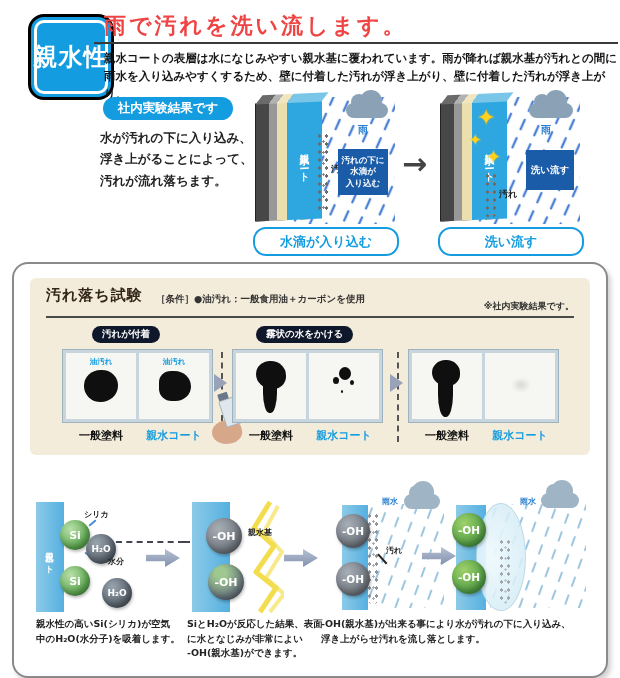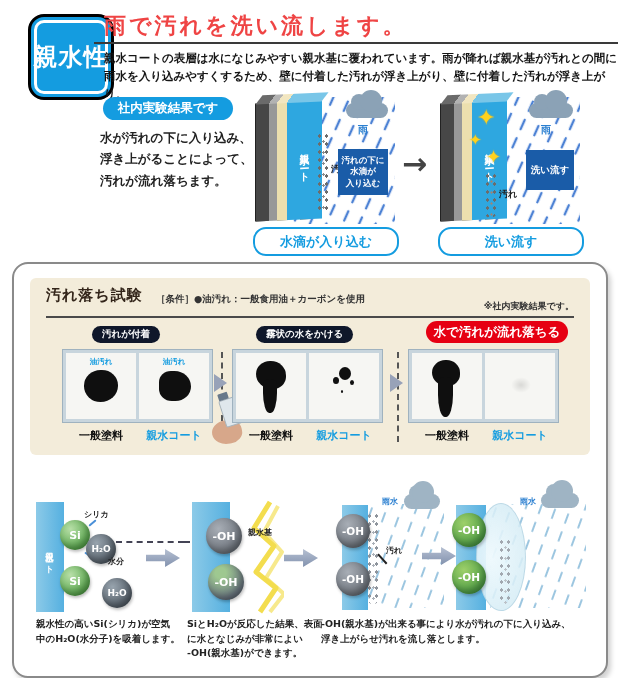--- a/index.html
+++ b/index.html
@@ -137,21 +137,20 @@
 
   <div class="panel"></div>
   <div class="beige"></div>
   <div class="test-title">汚れ落ち試験</div>
   <div class="test-cond">［条件］●油汚れ：一般食用油＋カーボンを使用</div>
   <div class="test-note">※社内実験結果です。</div>
   <div class="test-rule"></div>
 
   <div class="pill-gray" style="left:92px;">汚れが付着</div>
   <div class="pill-gray" style="left:256px;">霧状の水をかける</div>
-  <div class="pill-red">水で汚れが流れ落ちる</div>
 
   <div class="pair" style="left:62px;">
     <div class="photo">
       <div class="oil-tag">油汚れ</div>
       <div class="blob" style="left:18px;top:17px;width:34px;height:32px;border-radius:50% 48% 52% 50%;"></div>
     </div>
     <div class="photo">
       <div class="oil-tag">油汚れ</div>
       <div class="blob" style="left:20px;top:18px;width:32px;height:30px;border-radius:42% 58% 55% 45%;"></div>
     </div>

